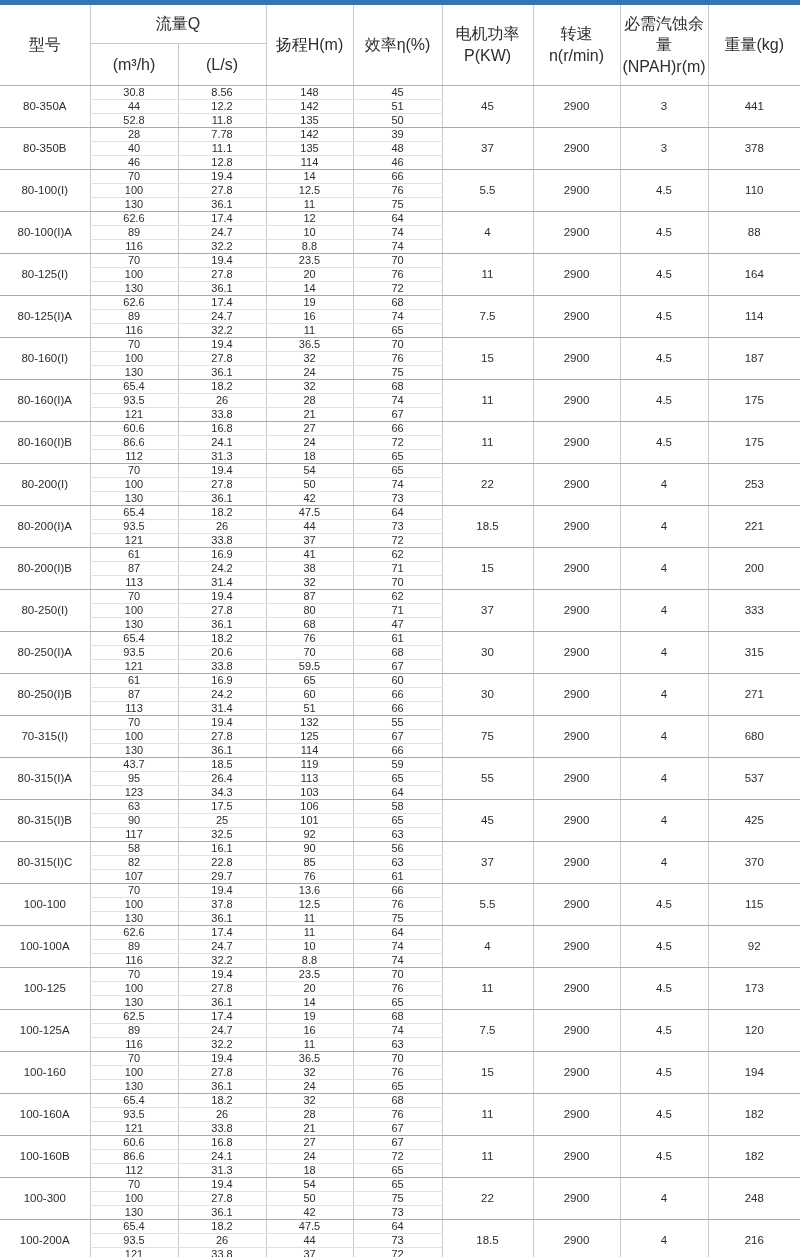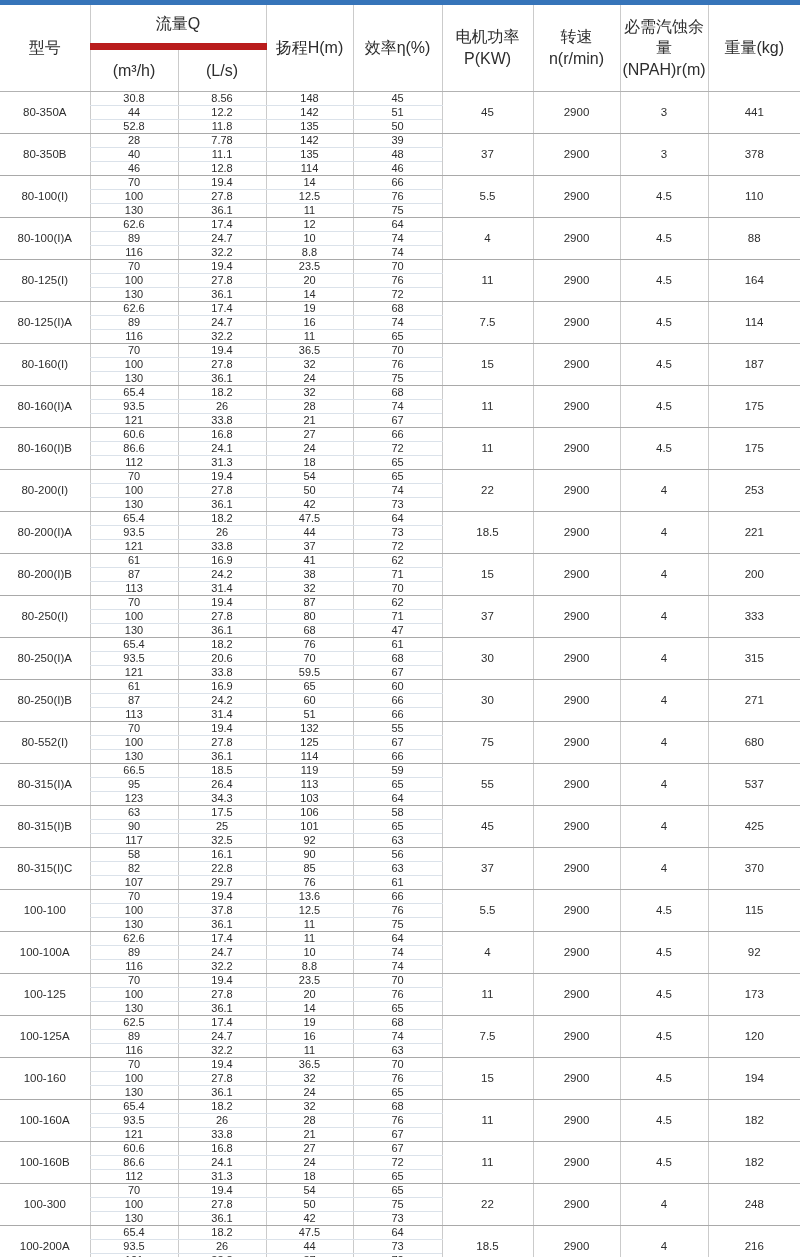--- a/index.html
+++ b/index.html
@@ -12,21 +12,21 @@
     color: #2d2d2d; font-weight: normal;
     overflow: hidden;
   }
   thead th {
     font-size: 16px;
     white-space: pre-line;
     line-height: 1.35;
   }
   .bl { border-left: 1px solid #cbcbcb; }
   .r1 { height: 38px; }
-  .r2 { height: 41px; border-top: 7px solid #b91c1c; }
+  .r2 { height: 41px; border-top: 1px solid #b91c1c; }
   .head-bottom { border-bottom: 1px solid #b2b2b2; }
   .flow-divider { border-bottom: 1px solid #cbcbcb; }
   tbody td { font-size: 11px; height: 13px; line-height: 13px; }
   tbody td.merged-cell { font-size: 11.5px; }
   .sep { border-bottom: 1px solid #dbe2ea; }
   .group-end { border-bottom: 1px solid #a9a9a9; }
 </style>
 </head>
 <body>
 
@@ -403,21 +403,21 @@
         <td class="bl sep">60</td>
         <td class="bl sep">66</td>
       </tr>
       <tr>
         <td class="bl group-end">113</td>
         <td class="bl group-end">31.4</td>
         <td class="bl group-end">51</td>
         <td class="bl group-end">66</td>
       </tr>
       <tr>
-        <td class="merged-cell group-end" rowspan="3">80-552(I)</td>
+        <td class="merged-cell group-end" rowspan="3">70-315(I)</td>
         <td class="bl sep">70</td>
         <td class="bl sep">19.4</td>
         <td class="bl sep">132</td>
         <td class="bl sep">55</td>
         <td class="merged-cell bl group-end" rowspan="3">75</td>
         <td class="merged-cell bl group-end" rowspan="3">2900</td>
         <td class="merged-cell bl group-end" rowspan="3">4</td>
         <td class="merged-cell bl group-end" rowspan="3">680</td>
       </tr>
       <tr>
@@ -427,21 +427,21 @@
         <td class="bl sep">67</td>
       </tr>
       <tr>
         <td class="bl group-end">130</td>
         <td class="bl group-end">36.1</td>
         <td class="bl group-end">114</td>
         <td class="bl group-end">66</td>
       </tr>
       <tr>
         <td class="merged-cell group-end" rowspan="3">80-315(I)A</td>
-        <td class="bl sep">66.5</td>
+        <td class="bl sep">43.7</td>
         <td class="bl sep">18.5</td>
         <td class="bl sep">119</td>
         <td class="bl sep">59</td>
         <td class="merged-cell bl group-end" rowspan="3">55</td>
         <td class="merged-cell bl group-end" rowspan="3">2900</td>
         <td class="merged-cell bl group-end" rowspan="3">4</td>
         <td class="merged-cell bl group-end" rowspan="3">537</td>
       </tr>
       <tr>
         <td class="bl sep">95</td>

